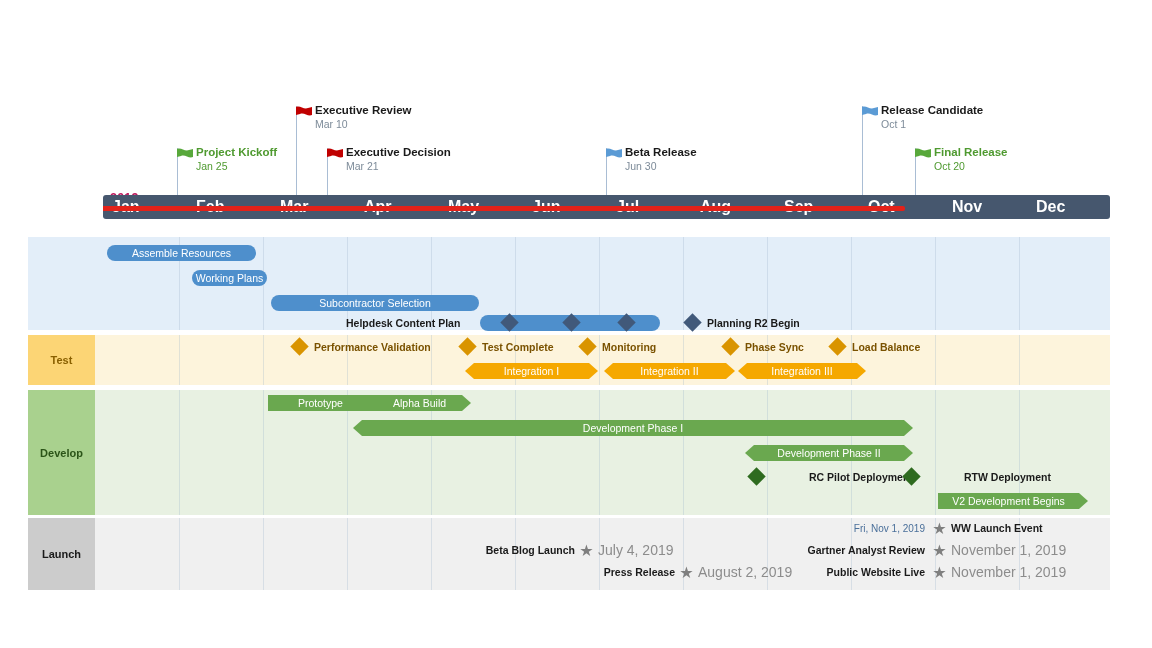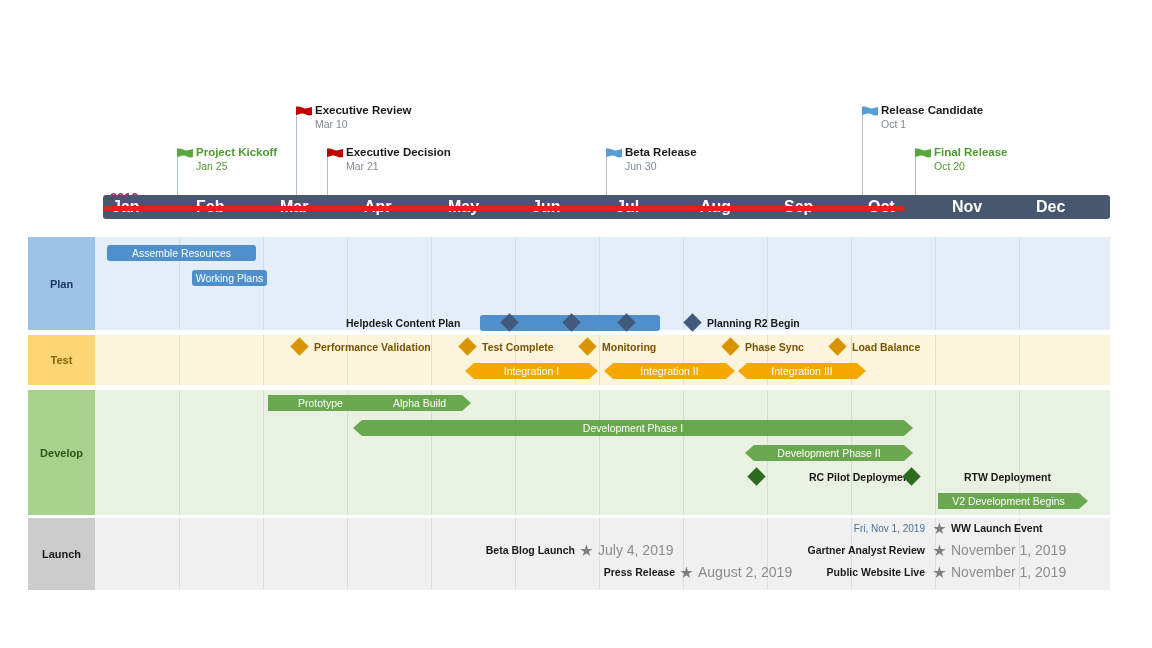--- a/index.html
+++ b/index.html
@@ -144,21 +144,21 @@
   .row.test    .row-label { background: #fcd575; color: #8a6000; }
   .row.develop  { background: #e8f1e2; }
   .row.develop .row-label { background: #a9d18e; color: #2b5418; }
   .row.launch   { background: #f0f0f0; }
   .row.launch  .row-label { background: #cccccc; color: #1a1a1a; }
 
   
   .bar {
     position: absolute;
     height: 16px;
-    border-radius: 3px;
+    border-radius: 8px;
     display: flex;
     align-items: center;
     justify-content: center;
     font-size: 10.5px;
     color: #ffffff;
     white-space: nowrap;
     box-sizing: border-box;
   }
   .bar.blue  { background: #4e8fcc; }
   .bar.amber { background: #f5a800; }
@@ -316,38 +316,38 @@
     <div class="month-cell" style="left:504px; width:84px;">Jul</div>
     <div class="month-cell" style="left:588px; width:84px;">Aug</div>
     <div class="month-cell" style="left:672px; width:84px;">Sep</div>
     <div class="month-cell" style="left:756px; width:84px;">Oct</div>
     <div class="month-cell" style="left:840px; width:84px;">Nov</div>
     <div class="month-cell" style="left:924px; width:83px;">Dec</div>
   </div>
   <div id="progress-bar" style="width:802px;"></div>
 
   <div class="row plan" style="top:237px; height:93px;">
-    <div class="row-label">Plan</div>
     <div class="row-body">
       <div class="gridline" style="left:84px;"></div>
         <div class="gridline" style="left:168px;"></div>
       <div class="gridline" style="left:252px;"></div>
         <div class="gridline" style="left:336px;"></div>
       <div class="gridline" style="left:420px;"></div>
         <div class="gridline" style="left:504px;"></div>
       <div class="gridline" style="left:588px;"></div>
         <div class="gridline" style="left:672px;"></div>
       <div class="gridline" style="left:756px;"></div>
         <div class="gridline" style="left:840px;"></div>
       <div class="gridline" style="left:924px;"></div>
 
       <div class="bar blue" style="left:12px; top:8px; width:149px;">Assemble Resources</div>
 
       <div class="bar blue" style="left:97px; top:33px; width:75px;">Working Plans</div>
 
+      <div class="bar blue" style="left:176px; top:58px; width:208px;">Subcontractor Selection</div>
 
       <div class="dlabel blue" style="left:251px; top:80px;">Helpdesk Content Plan</div>
       <div class="bar blue" style="left:385px; top:78px; width:180px;"></div>
       <div class="dmark blue" style="left:408px; top:79px;"></div>
       <div class="dmark blue" style="left:470px; top:79px;"></div>
       <div class="dmark blue" style="left:525px; top:79px;"></div>
 
       <div class="dmark blue" style="left:591px; top:79px;"></div>
       <div class="dlabel blue" style="left:612px; top:80px;">Planning R2 Begin</div>
     </div>

